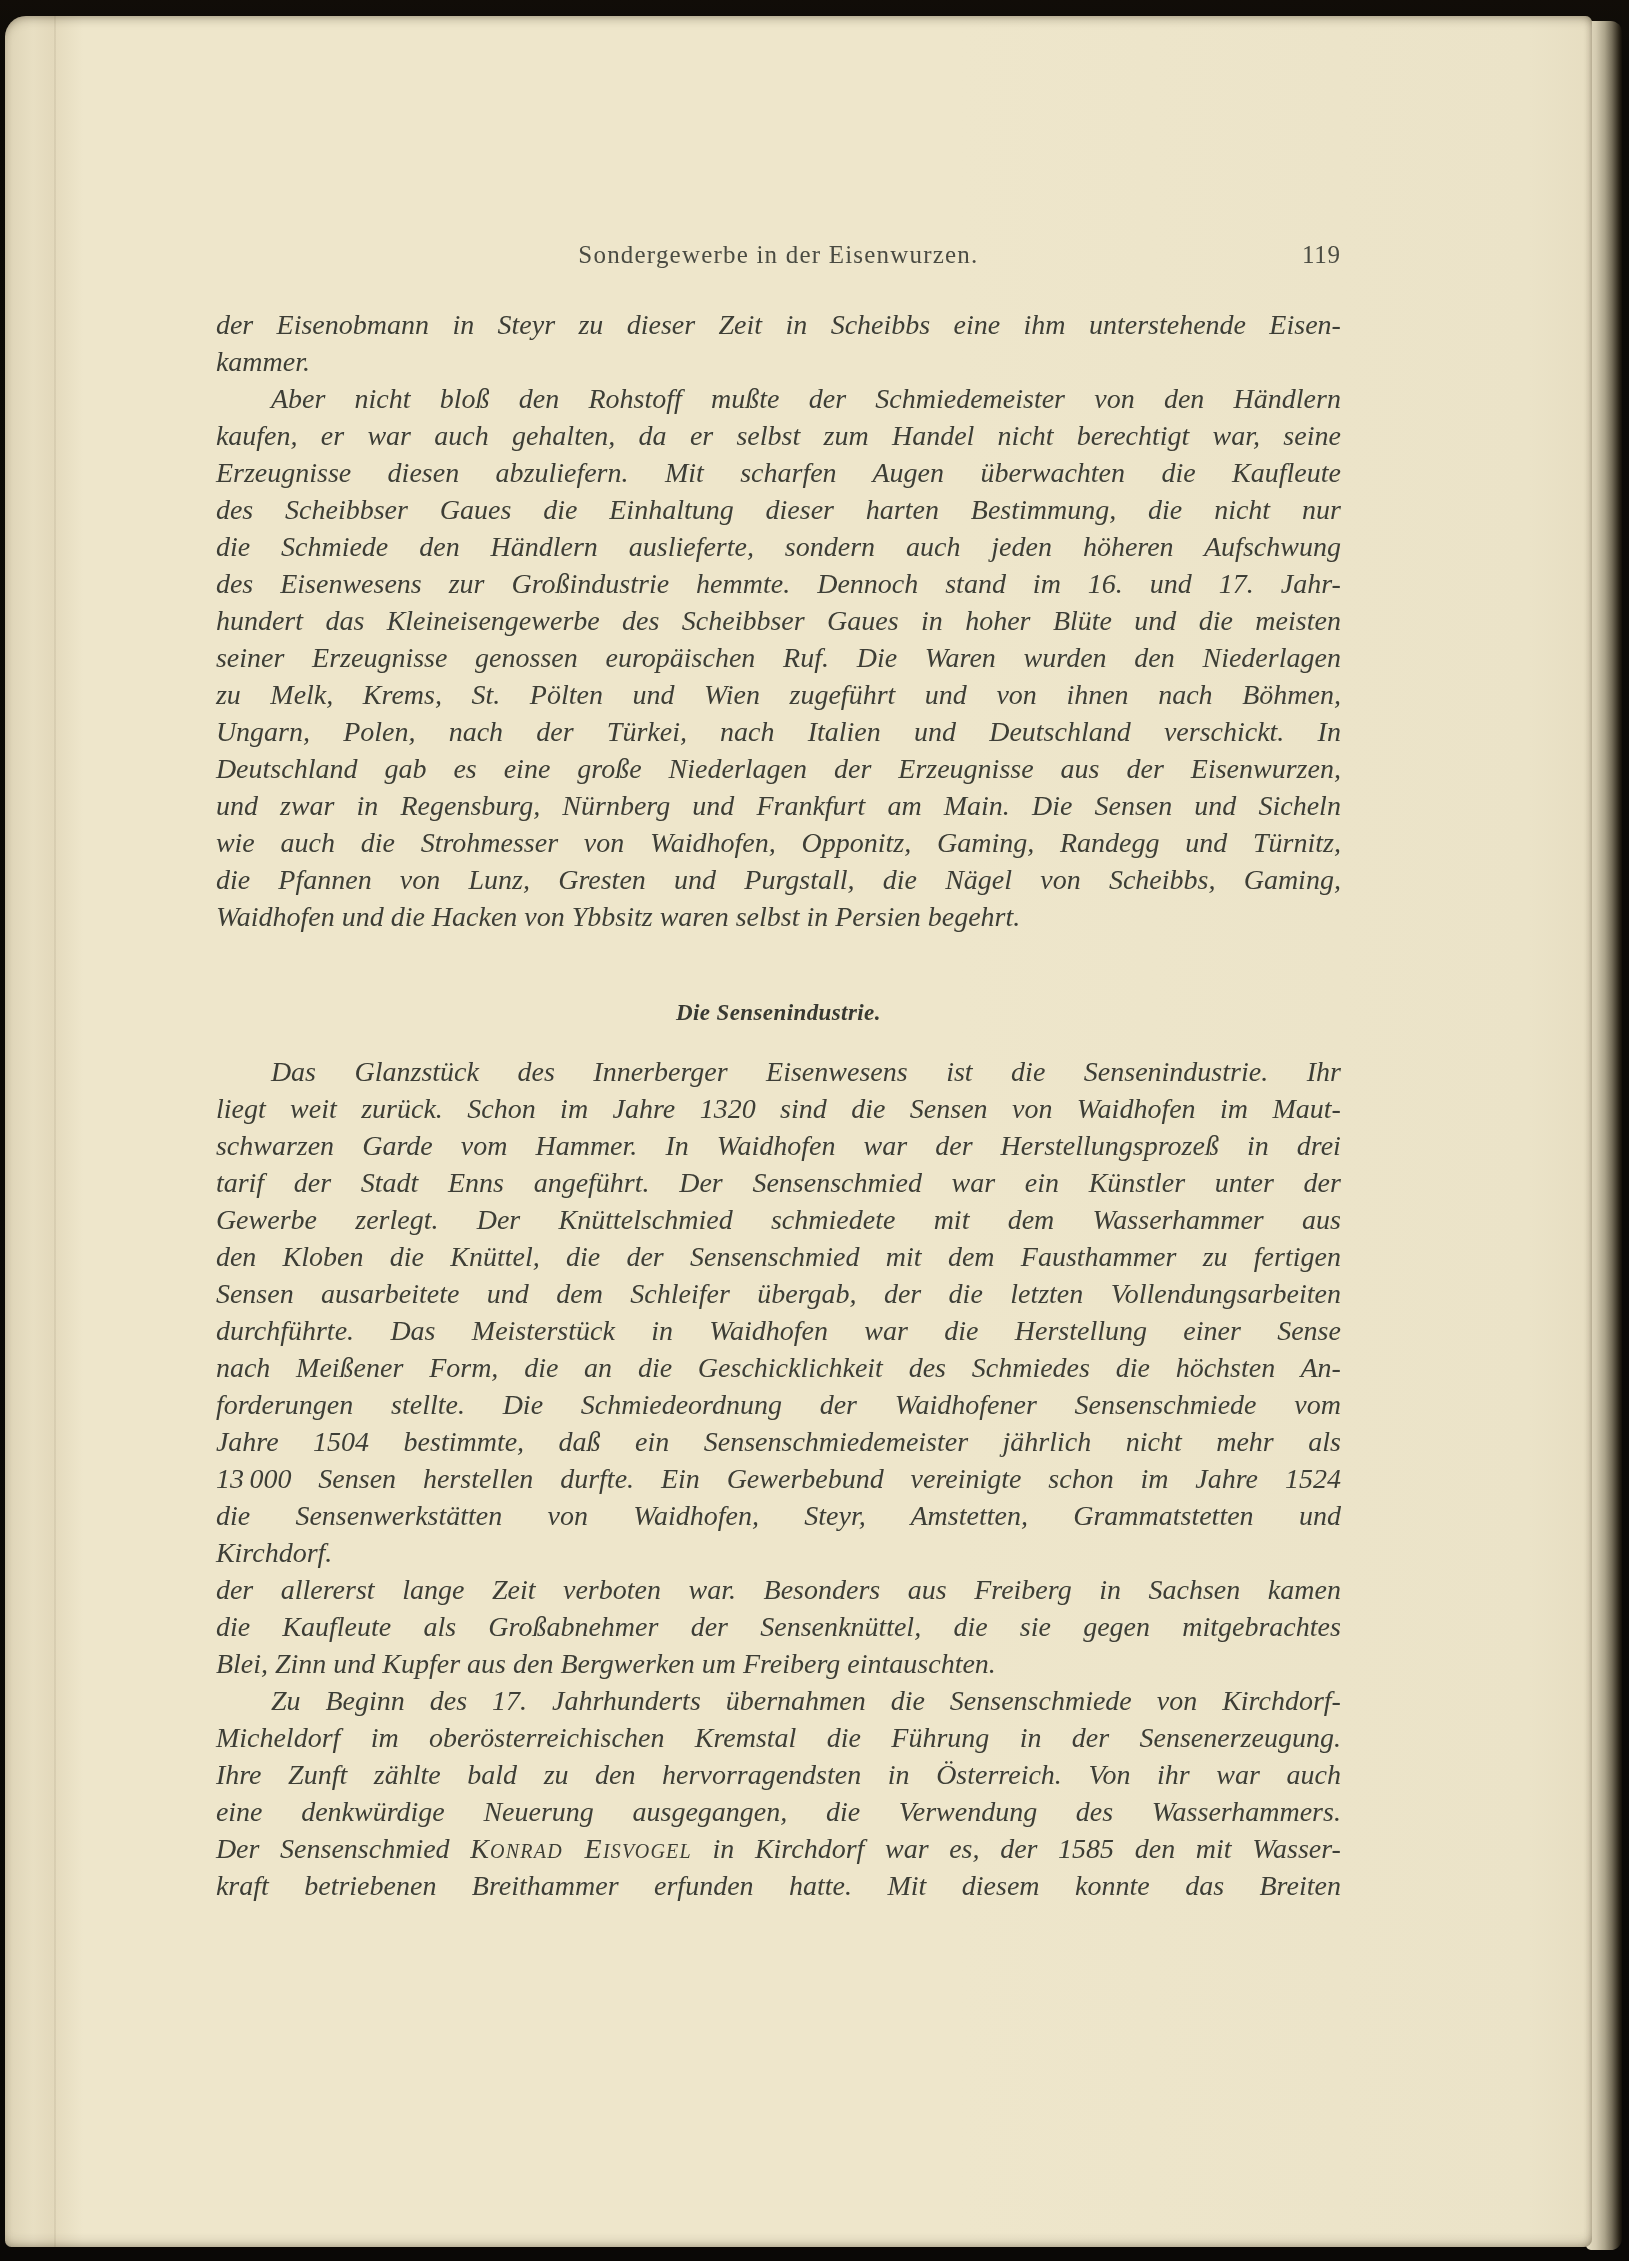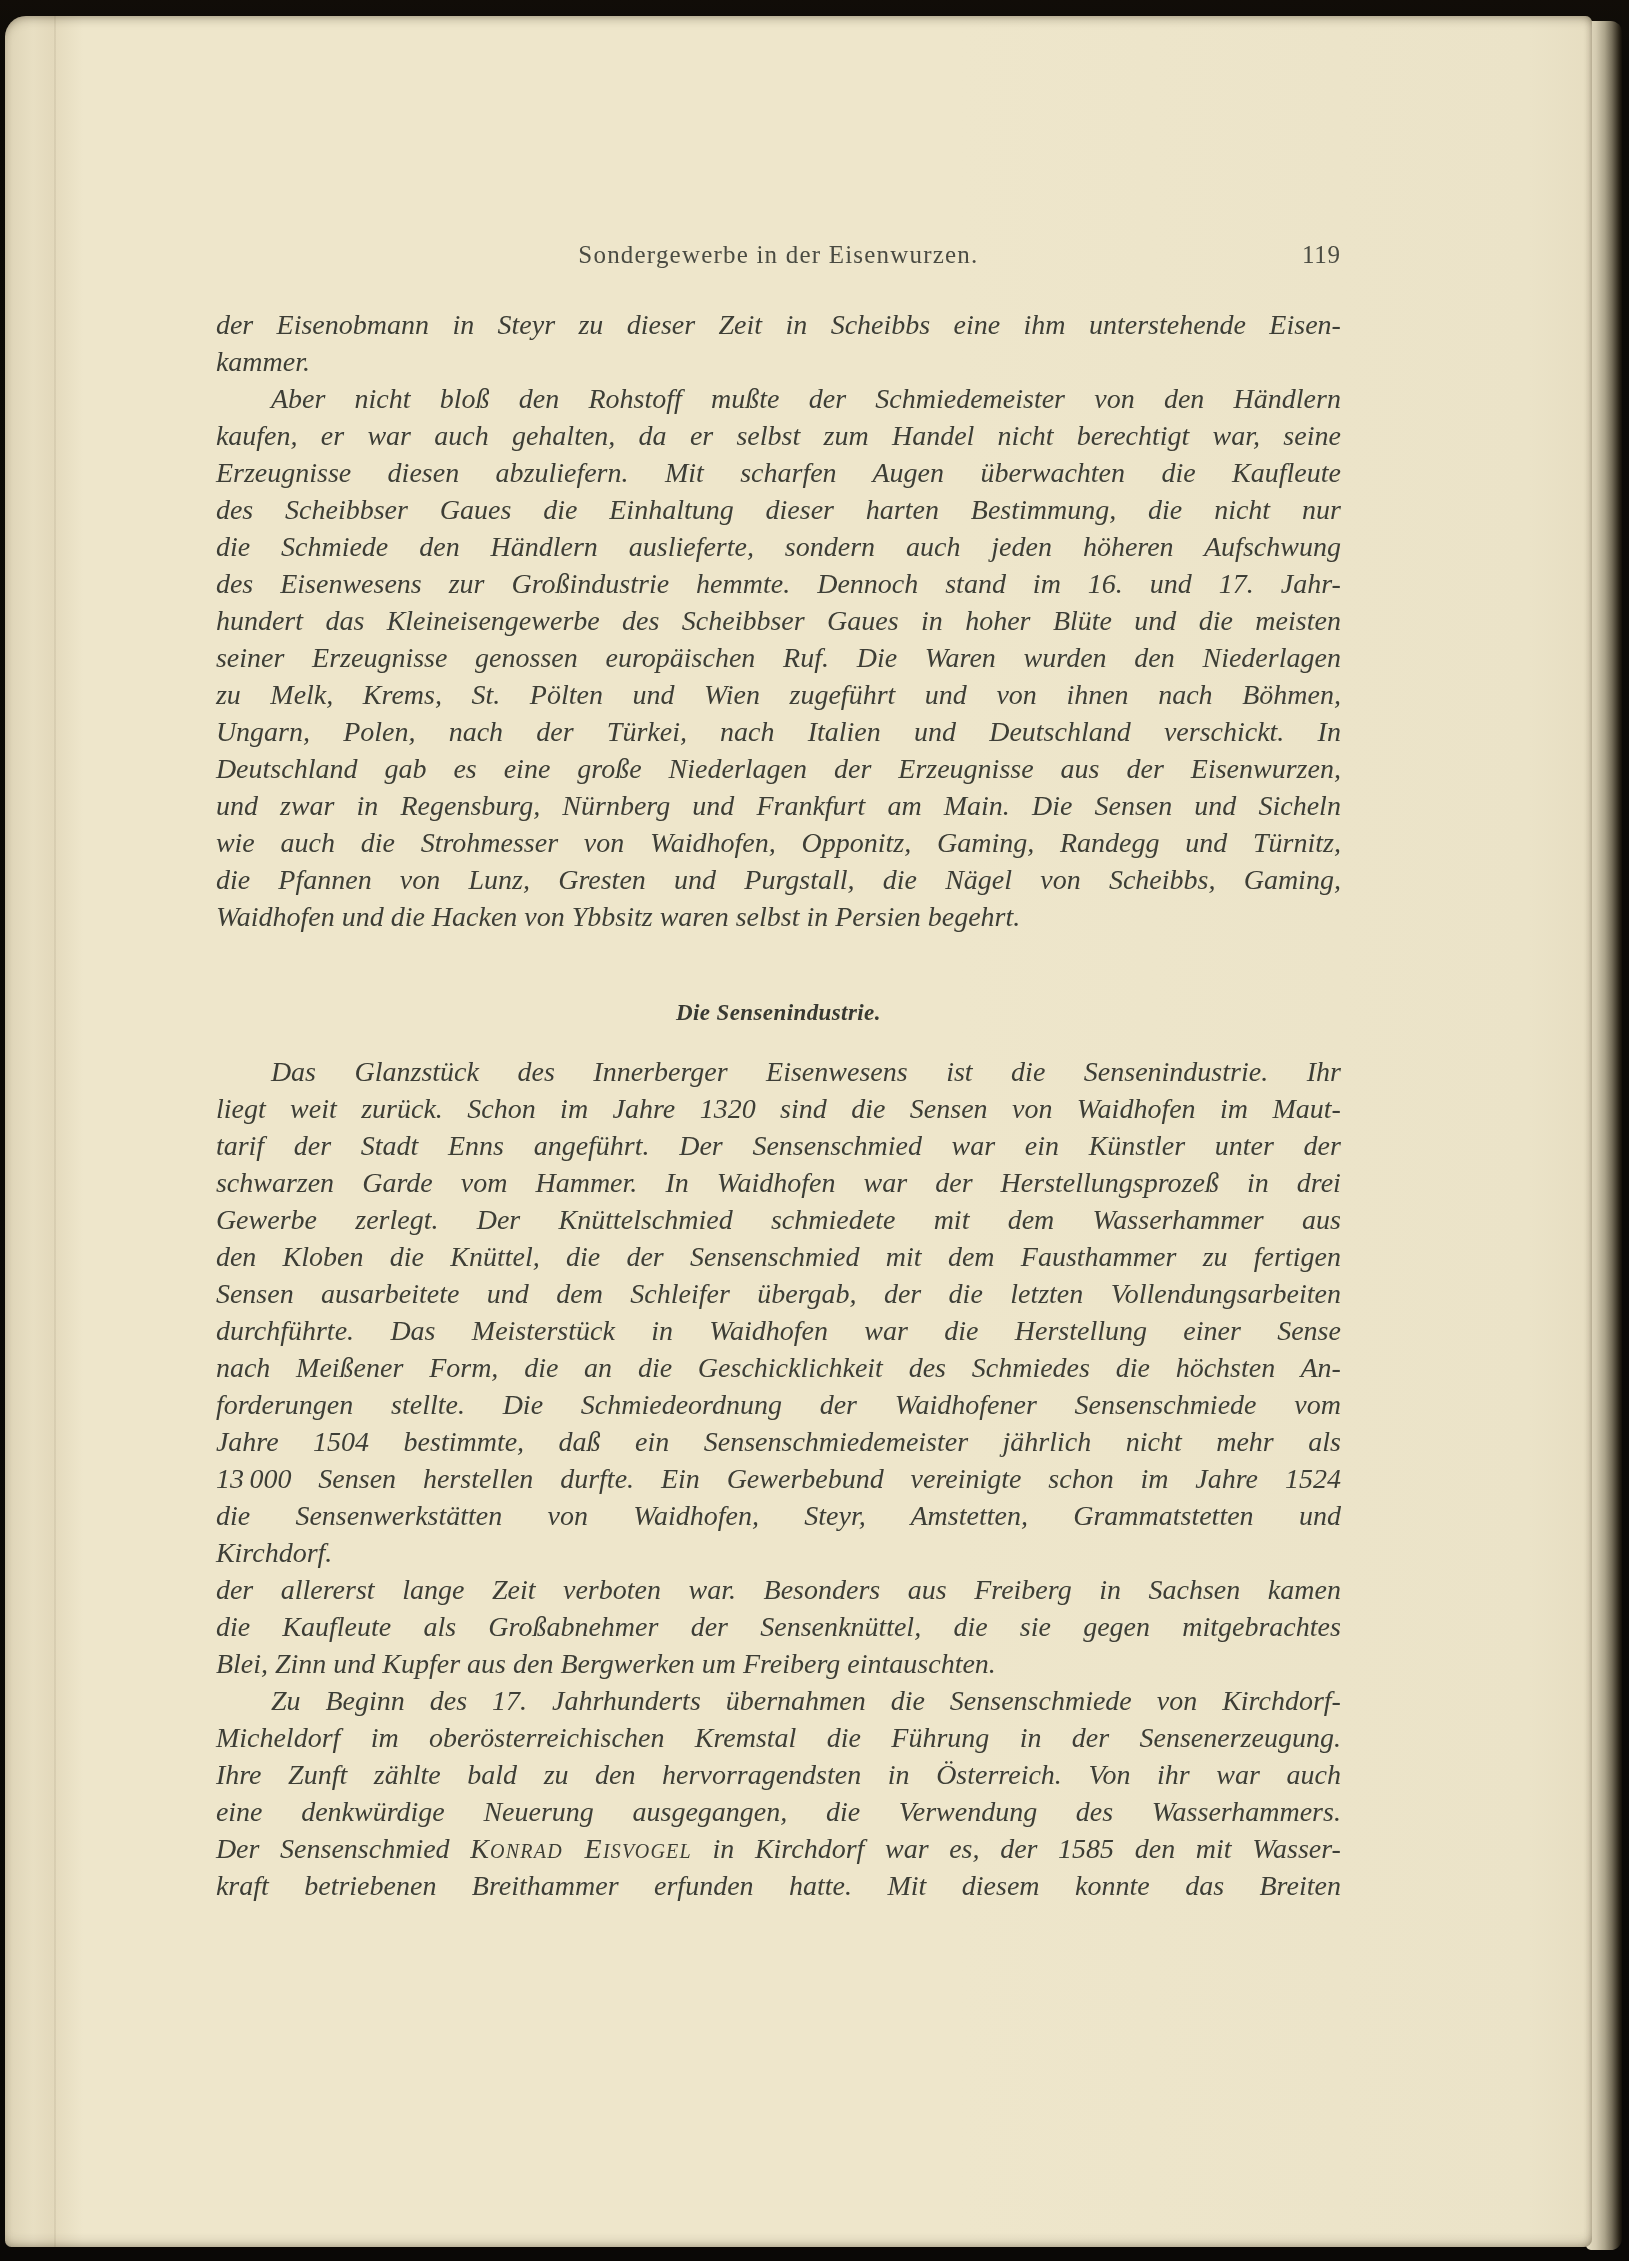--- a/index.html
+++ b/index.html
@@ -122,22 +122,22 @@
           <div class="line">Deutschland gab es eine große Niederlagen der Erzeugnisse aus der Eisenwurzen,</div>
           <div class="line">und zwar in Regensburg, Nürnberg und Frankfurt am Main.  Die Sensen und Sicheln</div>
           <div class="line">wie auch die Strohmesser von Waidhofen, Opponitz, Gaming, Randegg und Türnitz,</div>
           <div class="line">die Pfannen von Lunz, Gresten und Purgstall, die Nägel von Scheibbs, Gaming,</div>
           <div class="line last">Waidhofen und die Hacken von Ybbsitz waren selbst in Persien begehrt.</div>
         </div>
         <div class="section-heading">Die Sensenindustrie.</div>
         <div class="paragraph">
           <div class="line indent">Das Glanzstück des Innerberger Eisenwesens ist die Sensenindustrie.  Ihr</div>
           <div class="line">liegt weit zurück.  Schon im Jahre 1320 sind die Sensen von Waidhofen im Maut-</div>
+          <div class="line">schwarzen Garde vom Hammer.  In Waidhofen war der Herstellungsprozeß in drei</div>
           <div class="line">tarif der Stadt Enns angeführt.  Der Sensenschmied war ein Künstler unter der</div>
-          <div class="line">schwarzen Garde vom Hammer.  In Waidhofen war der Herstellungsprozeß in drei</div>
           <div class="line">Gewerbe zerlegt.  Der Knüttelschmied schmiedete mit dem Wasserhammer aus</div>
           <div class="line">den Kloben die Knüttel, die der Sensenschmied mit dem Fausthammer zu fertigen</div>
           <div class="line">Sensen ausarbeitete und dem Schleifer übergab, der die letzten Vollendungsarbeiten</div>
           <div class="line">durchführte.  Das Meisterstück in Waidhofen war die Herstellung einer Sense</div>
           <div class="line">nach Meißener Form, die an die Geschicklichkeit des Schmiedes die höchsten An-</div>
           <div class="line">forderungen stellte.  Die Schmiedeordnung der Waidhofener Sensenschmiede vom</div>
           <div class="line">Jahre 1504 bestimmte, daß ein Sensenschmiedemeister jährlich nicht mehr als</div>
           <div class="line">13 000 Sensen herstellen durfte.  Ein Gewerbebund vereinigte schon im Jahre 1524</div>
           <div class="line">die Sensenwerkstätten von Waidhofen, Steyr, Amstetten, Grammatstetten und</div>
           <div class="line last">Kirchdorf.</div>

